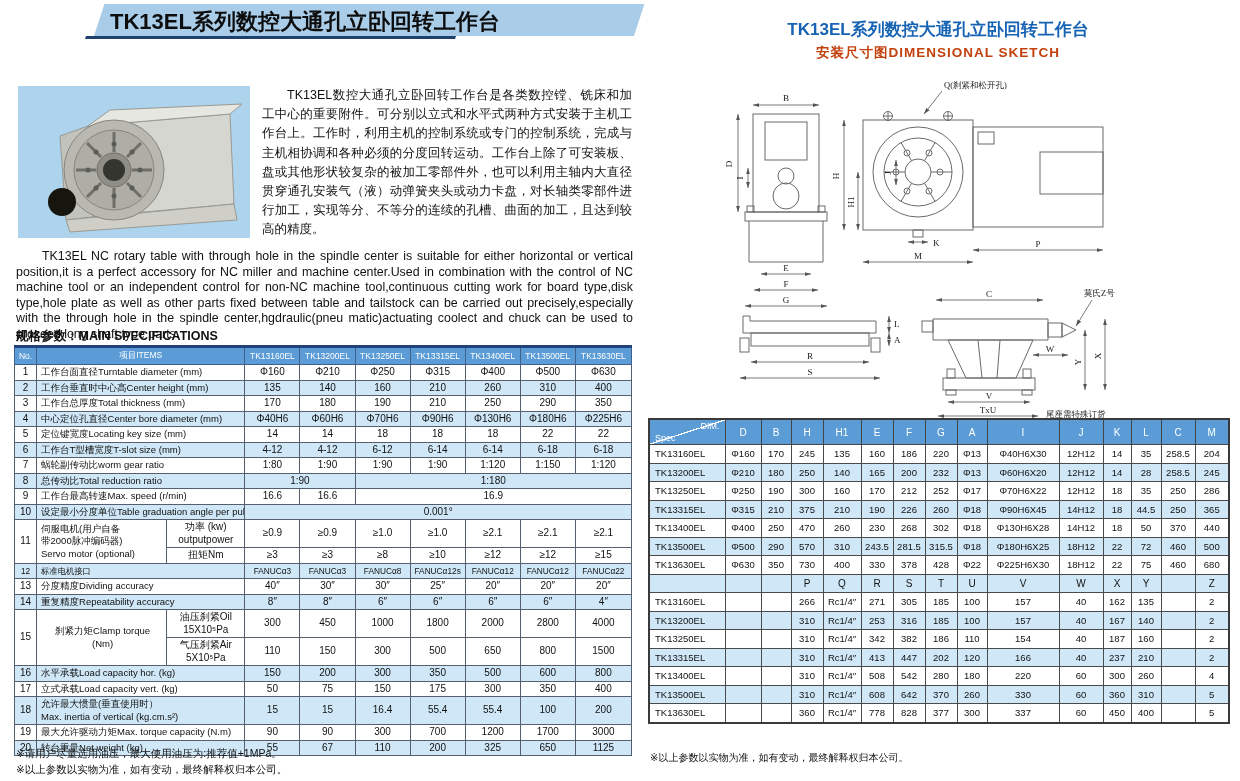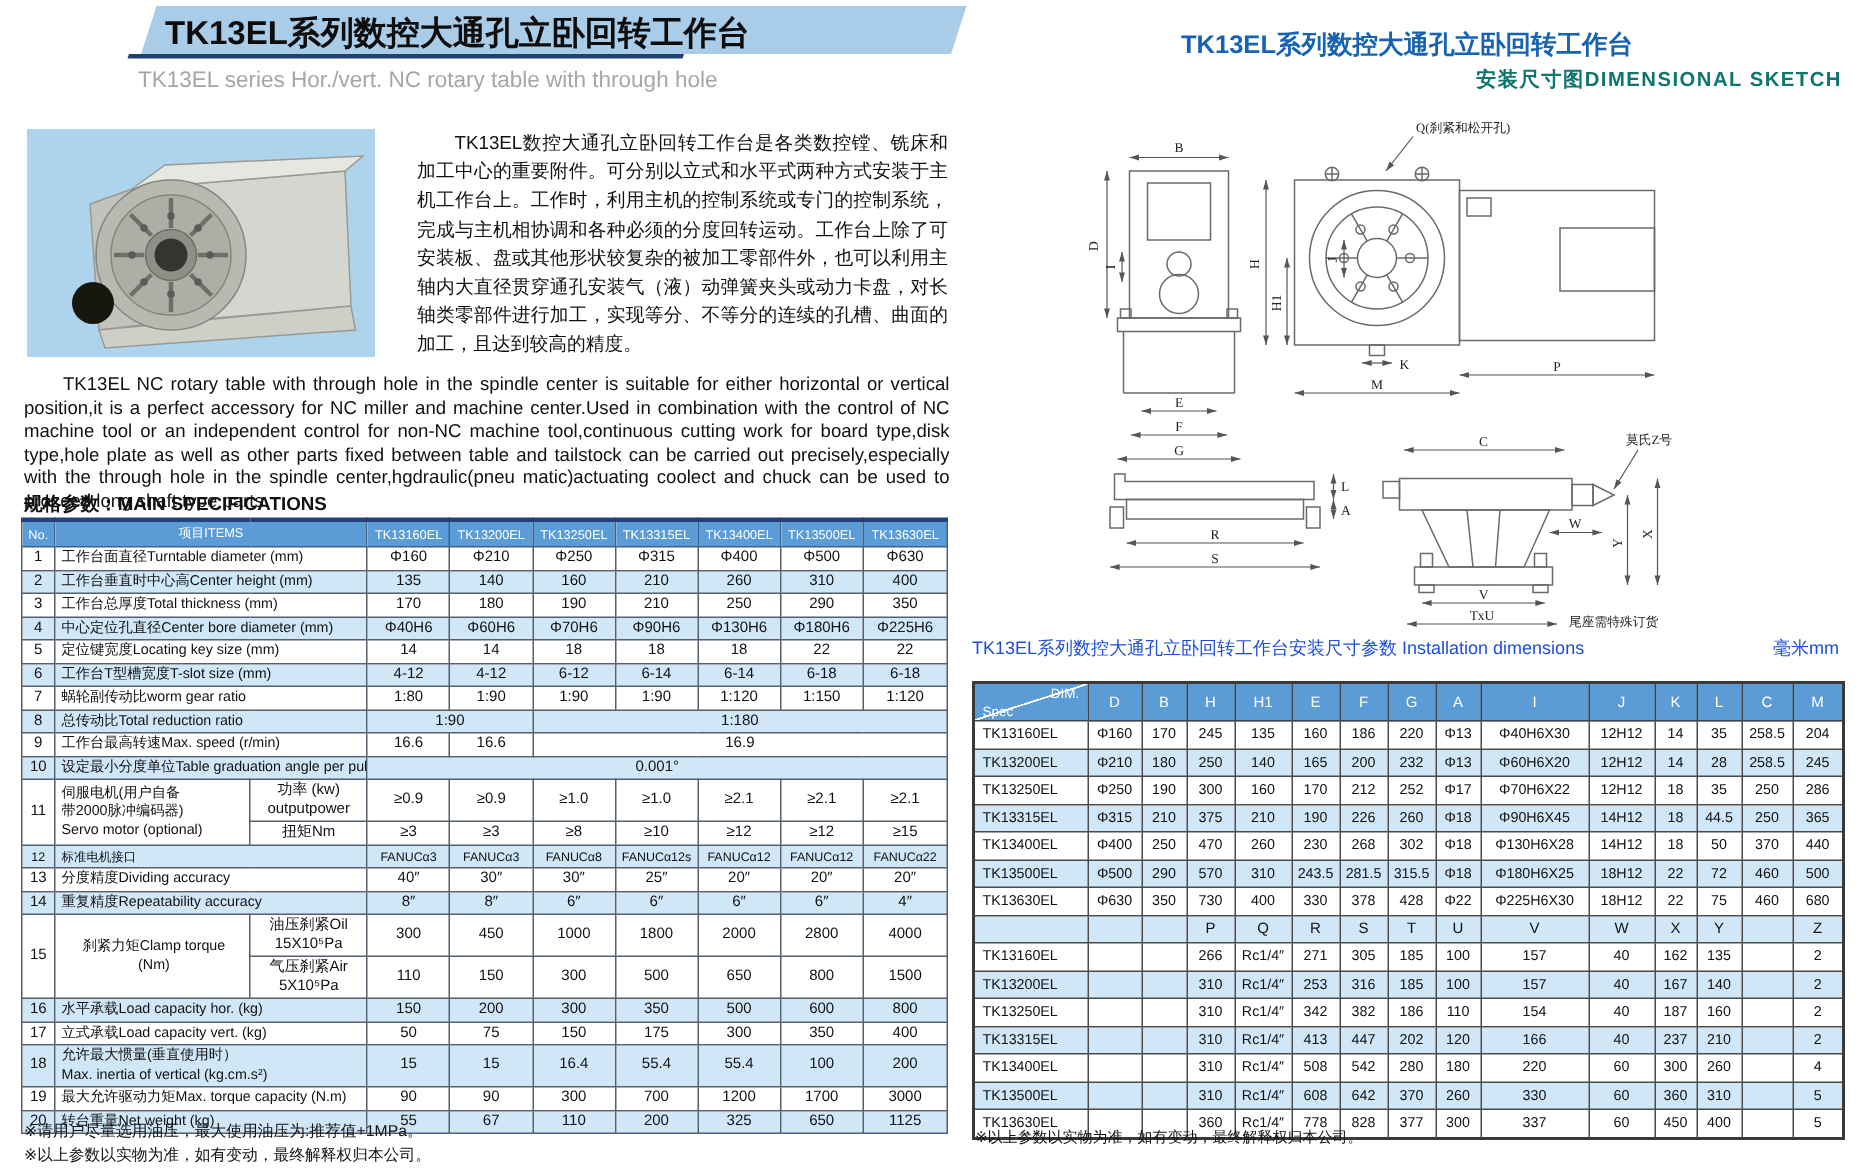--- a/index.html
+++ b/index.html
@@ -9,21 +9,21 @@
   #right{position:absolute;left:648px;top:0;width:580px;height:781px;}
 
   
   .band{position:absolute;left:80px;top:4px;width:540px;height:32px;background:#a9cde9;
         transform:skewX(-18deg);transform-origin:bottom left;}
   .band-line{position:absolute;left:72px;top:36px;width:370px;height:3px;background:#20416f;
         transform:skewX(-18deg);transform-origin:top left;}
   .l-title{position:absolute;left:96px;top:7px;margin:0;font-size:22px;font-weight:bold;color:#0d0d0d;white-space:nowrap;}
   .l-sub{position:absolute;left:78px;top:45px;font-size:15px;color:#a6a6a6;white-space:nowrap;}
 
-  .intro-row{position:absolute;left:4px;top:86px;width:614px;display:flex;gap:28px;}
+  .intro-row{position:absolute;left:4px;top:86px;width:614px;display:flex;gap:12px;}
   .photo{flex:0 0 auto;display:block;}
   .cn-text{margin:0;width:372px;font-size:12.5px;line-height:19.2px;text-align:justify;text-indent:2em;}
   .en-text{position:absolute;left:2px;top:249px;width:617px;margin:0;font-size:12.4px;line-height:15.6px;
            text-align:justify;text-indent:26px;}
   .specs-heading{position:absolute;left:2px;top:328px;font-size:12.5px;font-weight:bold;text-align:center;}
 
   table{border-collapse:collapse;table-layout:fixed;}
   .spec-table{position:absolute;left:0;top:345px;width:618px;font-size:10px;
               border:1.5px solid #33507e;border-top:3px solid #23427c;}
   .spec-table th{background:#5b9cd6;color:#fff;font-weight:normal;font-size:8.5px;
@@ -35,31 +35,31 @@
   .spec-table td.ctr{text-align:center;}
   .spec-table tr.b td{background:#cfe7f7;}
   .spec-table tr.sm td{font-size:8.3px;}
   .note{font-size:10.5px;color:#111;}
   .note1{position:absolute;left:2px;top:747px;text-align:right;}
   .note2{position:absolute;left:2px;top:763px;}
 
   
   .r-title{position:absolute;left:0;top:18px;width:580px;text-align:center;font-size:17px;
            font-weight:bold;color:#1663b4;}
-  .r-sub{position:absolute;left:0;top:44px;width:580px;text-align:right;font-size:13.5px;
-         font-weight:bold;color:#0f766e;letter-spacing:1px;}
+  .r-sub{position:absolute;left:0;top:44px;width:580px;text-align:center;font-size:13.5px;
+         font-weight:bold;color:#c2410c;letter-spacing:1px;}
   .sketch{position:absolute;left:0;top:72px;}
   .sketch .shape rect,.sketch .shape path,.sketch .shape circle{fill:none;stroke:#6a6a6a;stroke-width:1;}
   .sketch .dims line{stroke:#555;stroke-width:0.8;marker-start:url(#ar);marker-end:url(#ar);}
   .sketch .lead{stroke:#555;stroke-width:0.8;fill:none;marker-end:url(#ar);}
   .sketch text{font-family:"Liberation Serif","DejaVu Serif",serif;font-size:9px;fill:#222;}
   .sketch text.cjk{font-size:8.5px;}
   .tbl-caption{position:absolute;left:0;top:424px;width:578px;display:flex;justify-content:space-between;
                font-size:12px;color:#1d4ed8;}
-  .install-table{position:absolute;left:0;top:454px;width:578px;font-size:9.5px;border:2px solid #3a3a3a;}
+  .install-table{position:absolute;left:0;top:418px;width:578px;font-size:9.5px;border:2px solid #3a3a3a;}
   .install-table th{background:#5b9cd6;color:#fff;font-weight:normal;font-size:10px;
                     border:1px solid #444;height:24px;padding:0;}
   .install-table td{border:1px solid #4a4a4a;text-align:center;height:17.5px;line-height:17.5px;
                     padding:0 1px;white-space:nowrap;overflow:hidden;}
   .install-table td.spec{text-align:left;padding-left:5px;}
   .install-table tr.b td{background:#cfe7f7;}
   .install-table tr.hdr2 td{background:#cfe7f7;font-size:10px;}
   th.diag{position:relative;background:
       linear-gradient(to bottom right,rgba(0,0,0,0) calc(50% - 0.6px),#fff calc(50% - 0.6px),
       #fff calc(50% + 0.6px),rgba(0,0,0,0) calc(50% + 0.6px)),#5b9cd6;}
@@ -69,21 +69,20 @@
 </style>
 </head>
 <body>
 
 <div id="page">
 
   <div id="left">
     <div class="band"></div>
     <div class="band-line"></div>
     <h1 class="l-title">TK13EL系列数控大通孔立卧回转工作台</h1>
-    <div class="l-sub">TK13EL series Hor./vert. NC rotary table with through hole</div>
 
     <div class="intro-row">
       <svg class="photo" width="232" height="152" viewBox="0 0 232 152">
         <rect width="232" height="152" fill="#aed3ec"></rect>
         <polygon points="70,40 212,28 216,118 82,130" fill="#d6d6d0" stroke="#9a9a94"></polygon>
         <polygon points="70,40 92,24 224,18 212,28" fill="#e7e7e1" stroke="#9a9a94"></polygon>
         <polygon points="42,50 70,40 82,130 48,134" fill="#c3c3bd" stroke="#9a9a94"></polygon>
         <polygon points="48,134 216,118 219,134 52,146" fill="#cfcfc8" stroke="#9a9a94"></polygon>
         <circle cx="96" cy="84" r="50" fill="#b9b9b2" stroke="#86867f"></circle>
         <circle cx="96" cy="84" r="40" fill="#aeaea7" stroke="#86867f"></circle>

